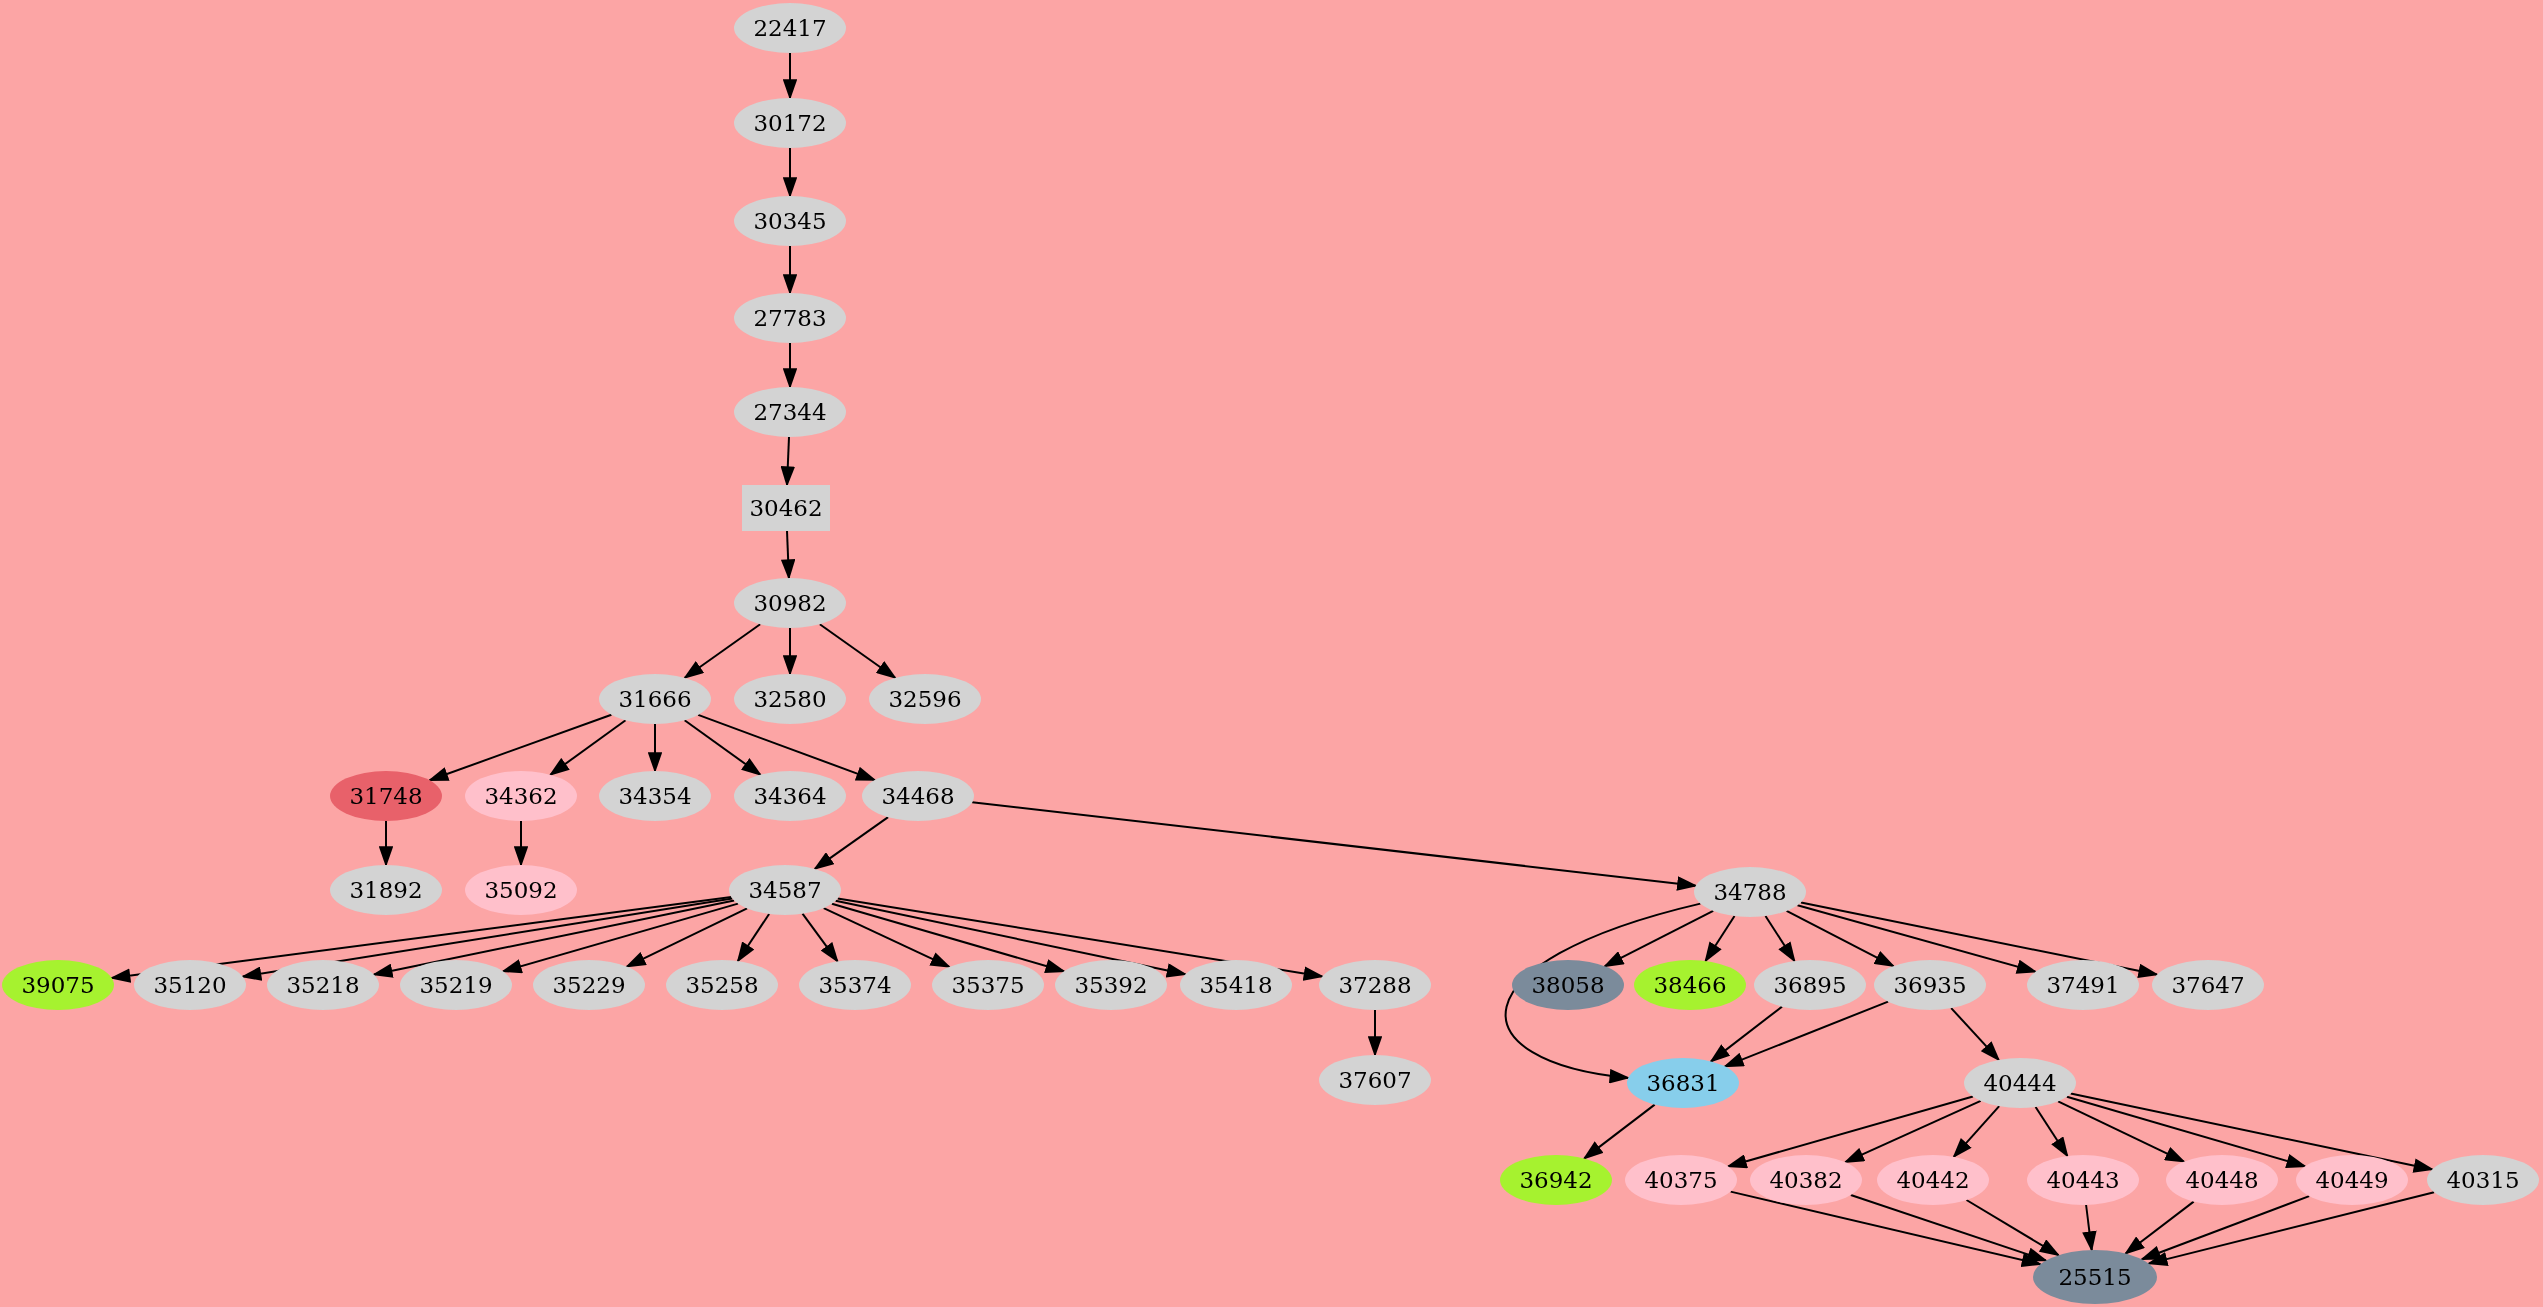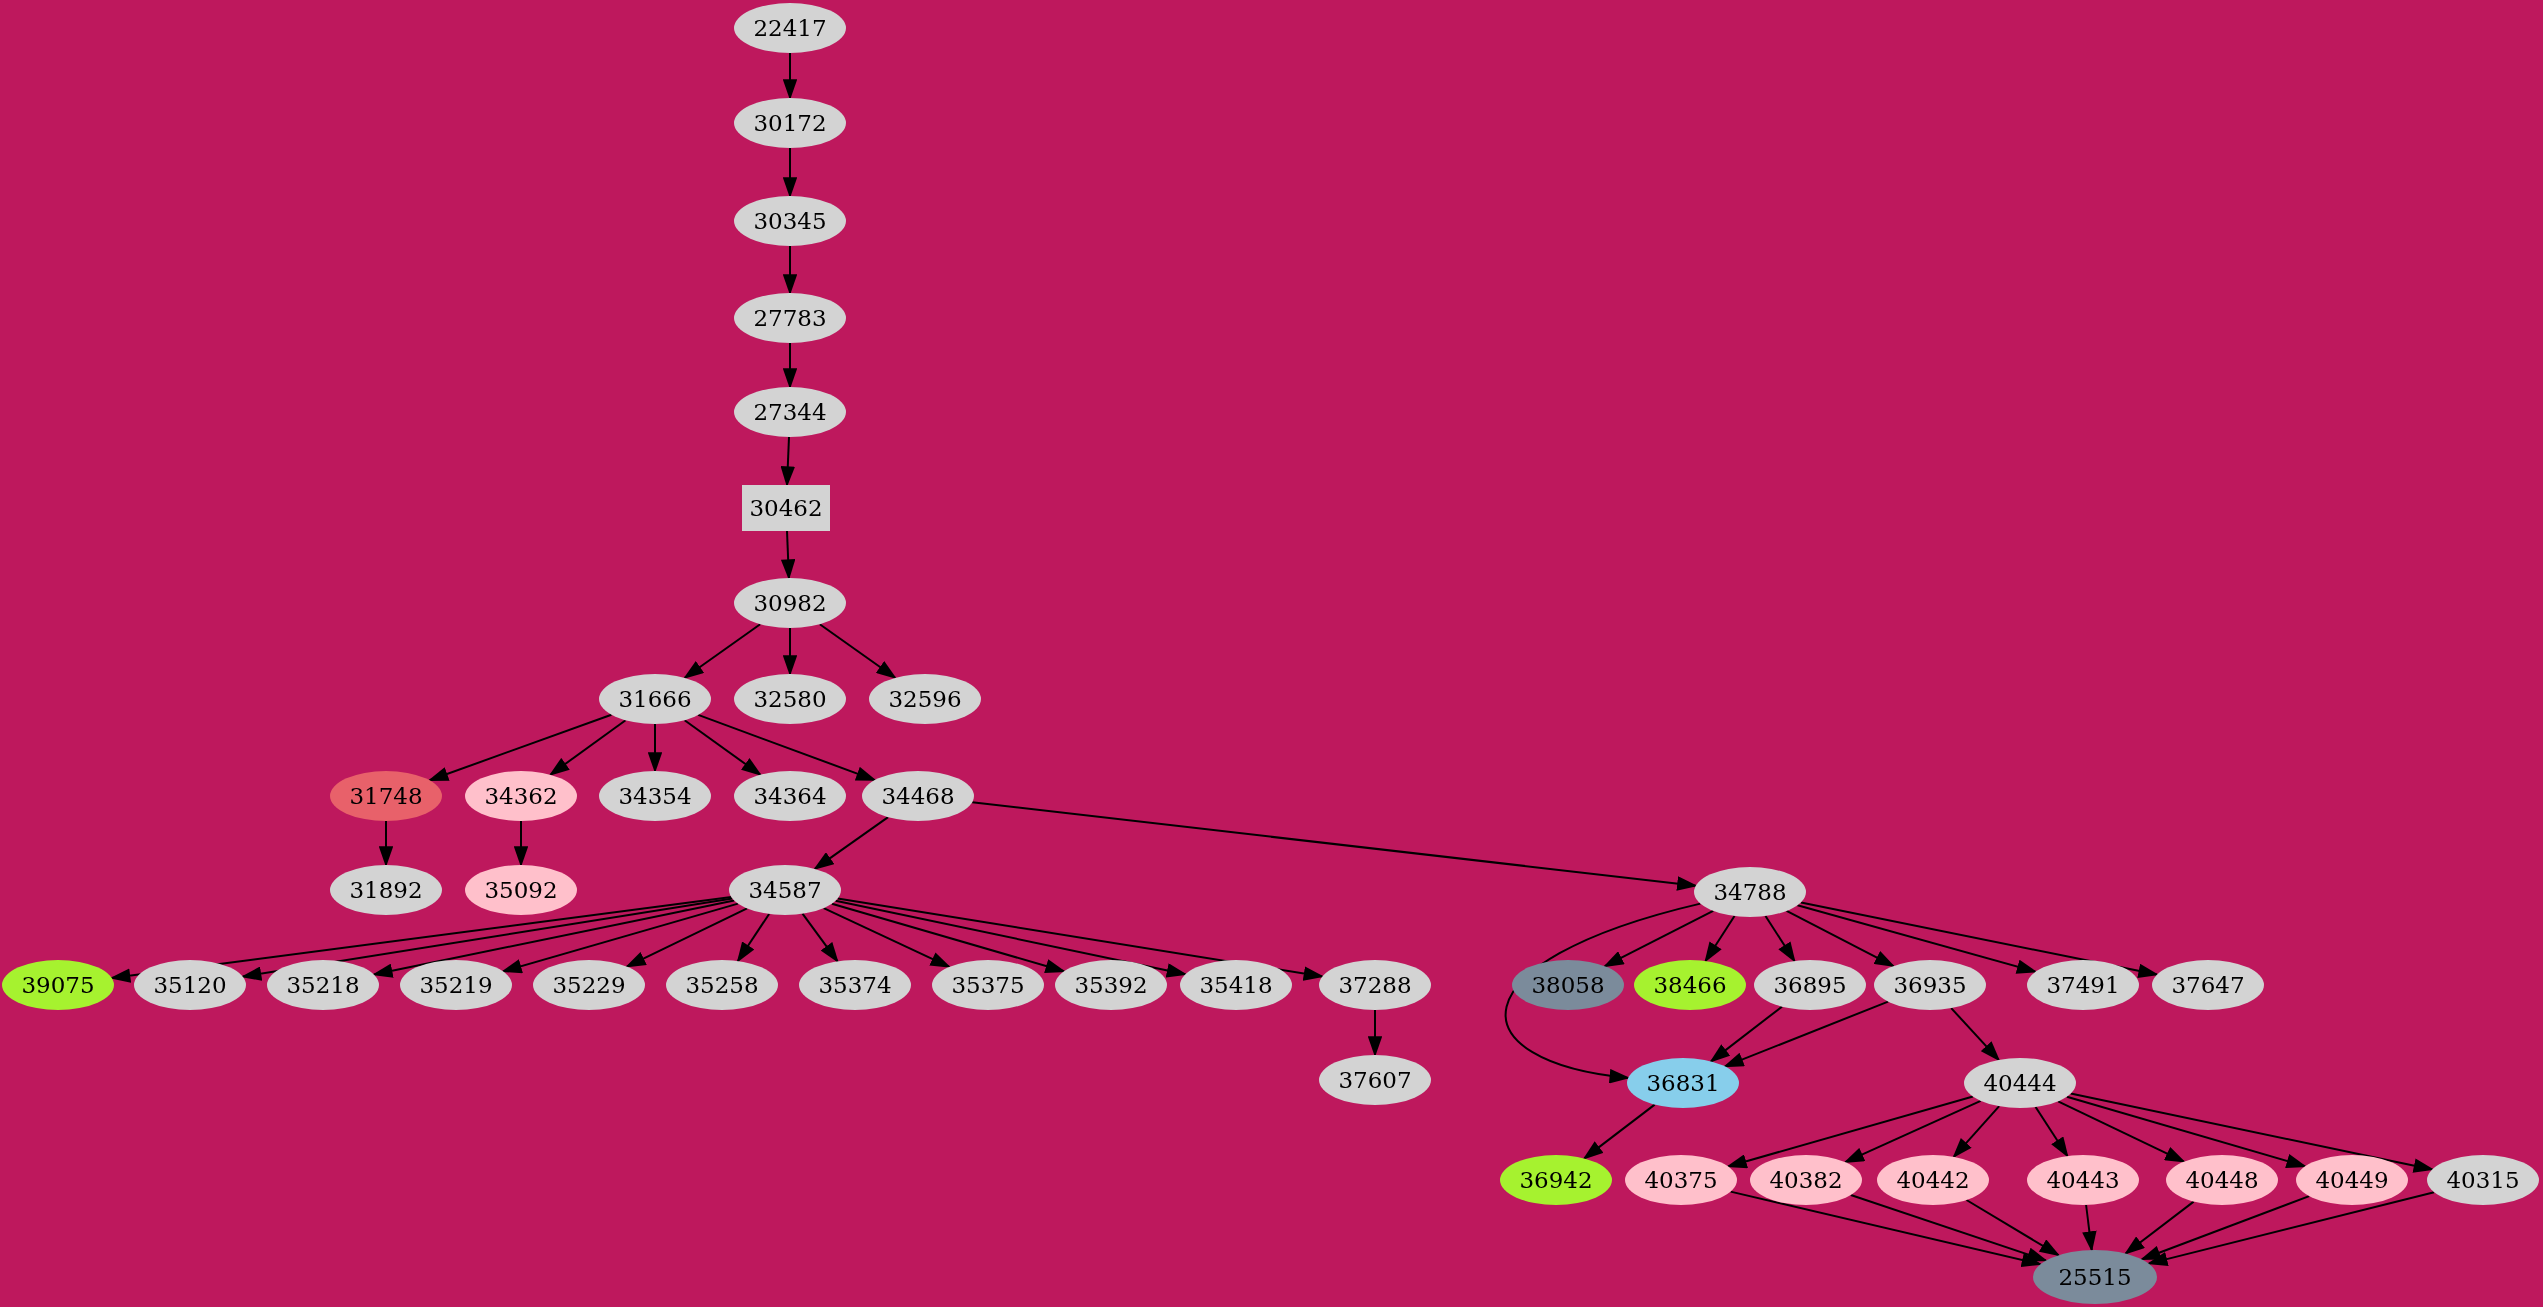--- a/index.html
+++ b/index.html
@@ -4,21 +4,21 @@
 <style>
   html, body {
     margin: 0;
     padding: 0;
     background: #ffffff;
   }
   #canvas-wrap {
     width: 2543px;
     height: 1307px;
     position: relative;
-    background: #be185d;
+    background: #fca5a5;
     font-family: "DejaVu Serif", serif;
   }
   svg text {
     font-family: "DejaVu Serif", serif;
     font-size: 23px;
     fill: #000000;
     text-anchor: middle;
   }
 </style>
 </head>

